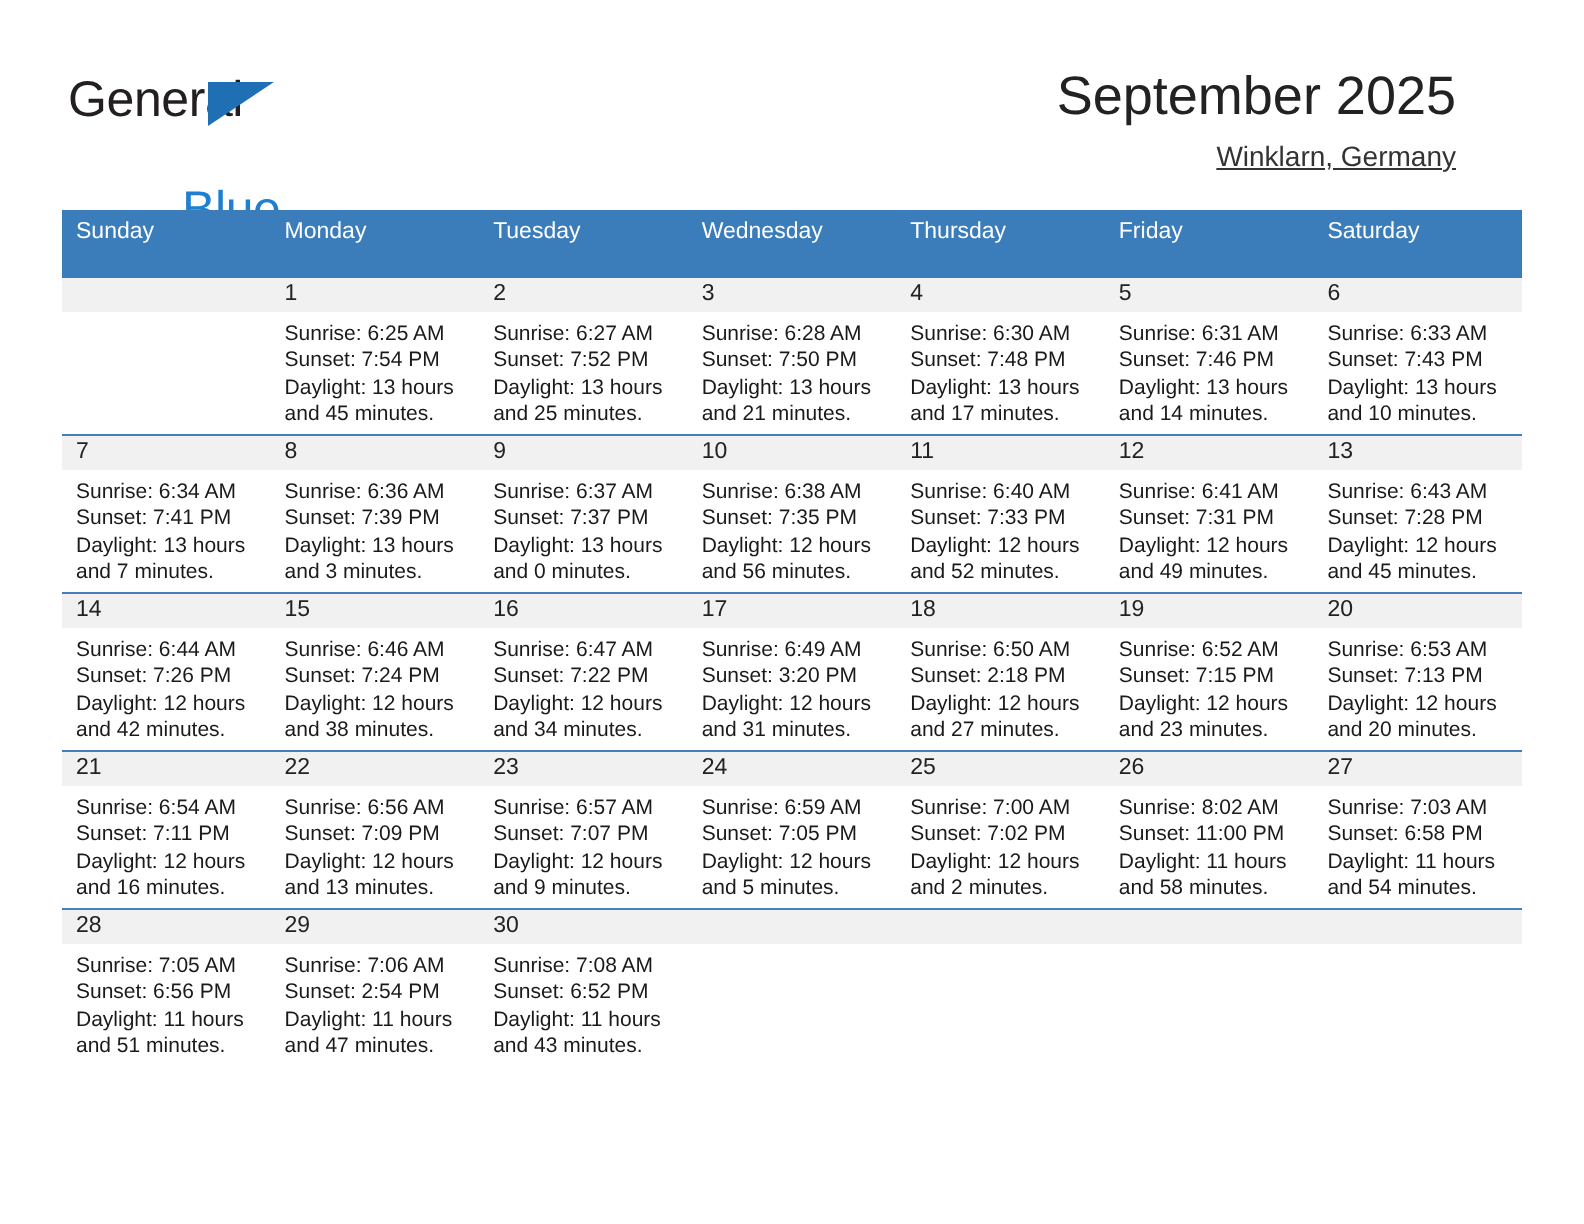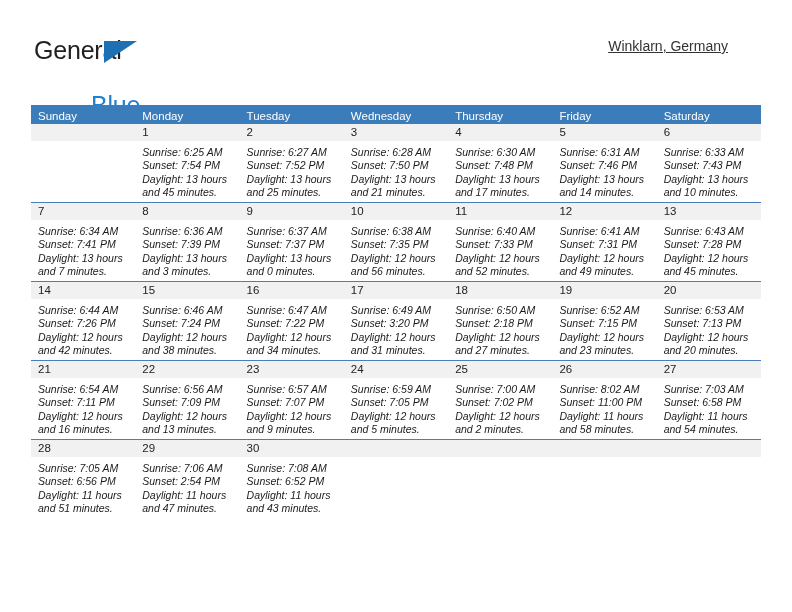--- a/index.html
+++ b/index.html
@@ -89,21 +89,21 @@
     width: 730px;
     border-collapse: collapse;
     table-layout: fixed;
   }
   .calendar th {
     background: #3b7cba;
     color: #ffffff;
     font-size: 11.5px;
     font-weight: normal;
     text-align: left;
-    padding: 5px 0 2px 7px;
+    padding: 5px 0 17px 7px;
     height: 11px;
     border: none;
   }
   .calendar td {
     vertical-align: top;
     padding: 0;
     border: none;
     border-top: 1px solid #4a7ebb;
     width: 104.28px;
     height: 78px;
@@ -120,39 +120,39 @@
     color: #222222;
   }
   .daynum-band.empty {
     background: #f1f1f1;
   }
   .cell-body {
     padding: 5px 5px 0 7px;
     font-size: 10.5px;
     line-height: 13.4px;
     color: #1a1a1a;
-    font-style: italic;
   }
   .cell-body div {
     white-space: nowrap;
   }
   .cell.blank .cell-body { visibility: hidden; }
 </style>
 </head>
 <body>
 
 <div class="header">
 
   <div class="logo">
     <span class="logo-general">General</span>
     <span class="logo-triangle"></span>
     <span class="logo-blue">Blue</span>
   </div>
 
   <div class="title-block">
+    <div class="month-title">September 2025</div>
     <div class="location">Winklarn, Germany</div>
   </div>
 
 </div>
 
 <table class="calendar">
   <thead>
     <tr id="weekday-row">
         <th>Sunday</th>
         <th>Monday</th>

